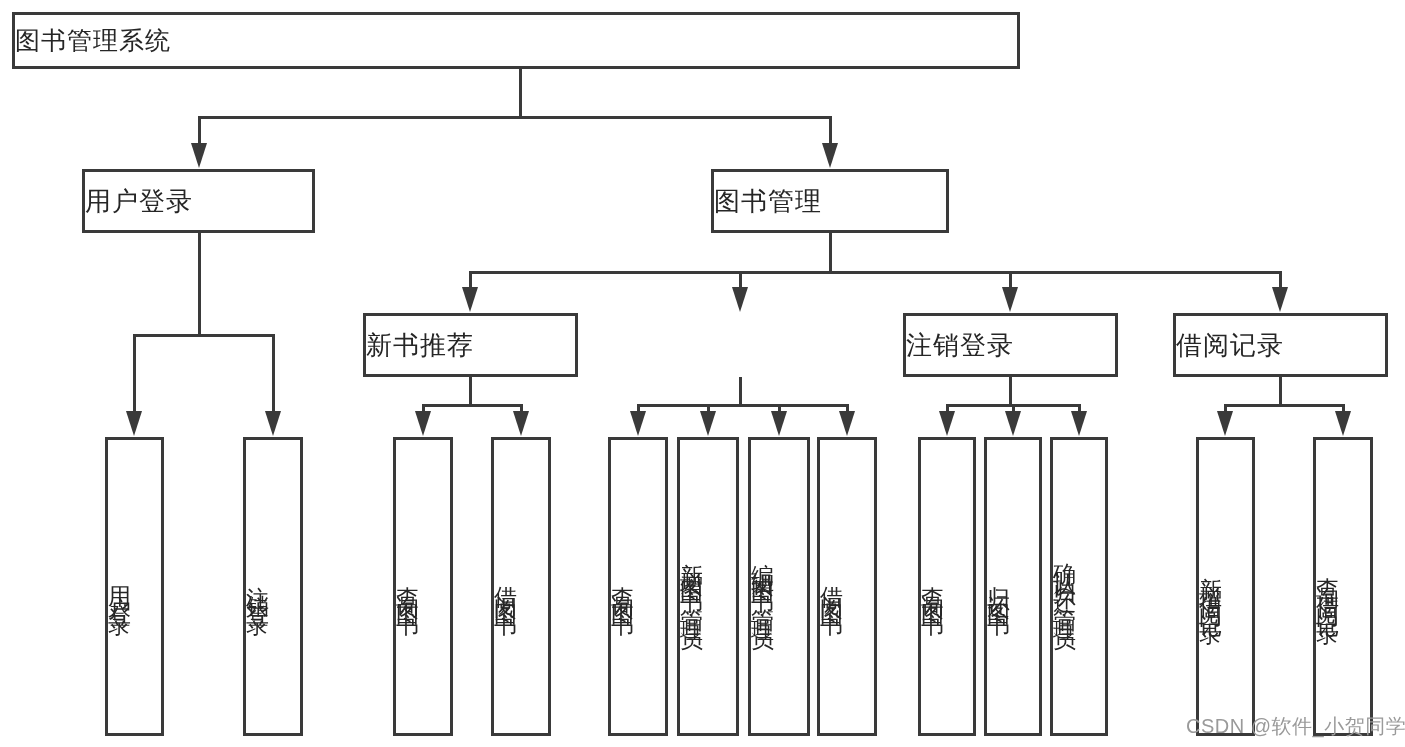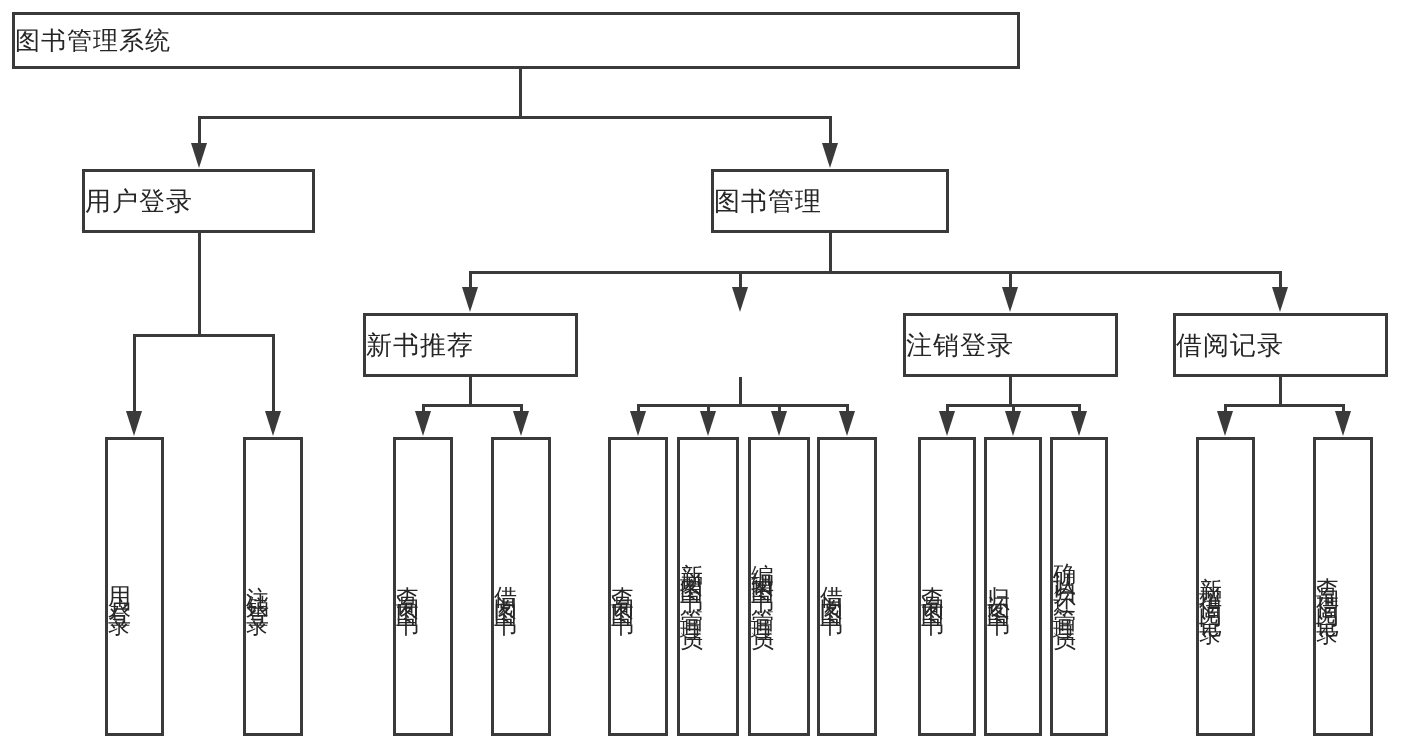--- a/index.html
+++ b/index.html
@@ -160,14 +160,15 @@
     <span>确认归还（管理员）</span>
   </div>
 
   <div class="node v" style="left:1196px;top:437px;width:59px;height:299px">
     <span>新增借阅记录</span>
   </div>
   <div class="node v" style="left:1313px;top:437px;width:60px;height:299px">
     <span>查询借阅记录</span>
   </div>
 
+  <div class="watermark">CSDN @软件_小贺同学</div>
 
 </div>
 
 </body></html>

